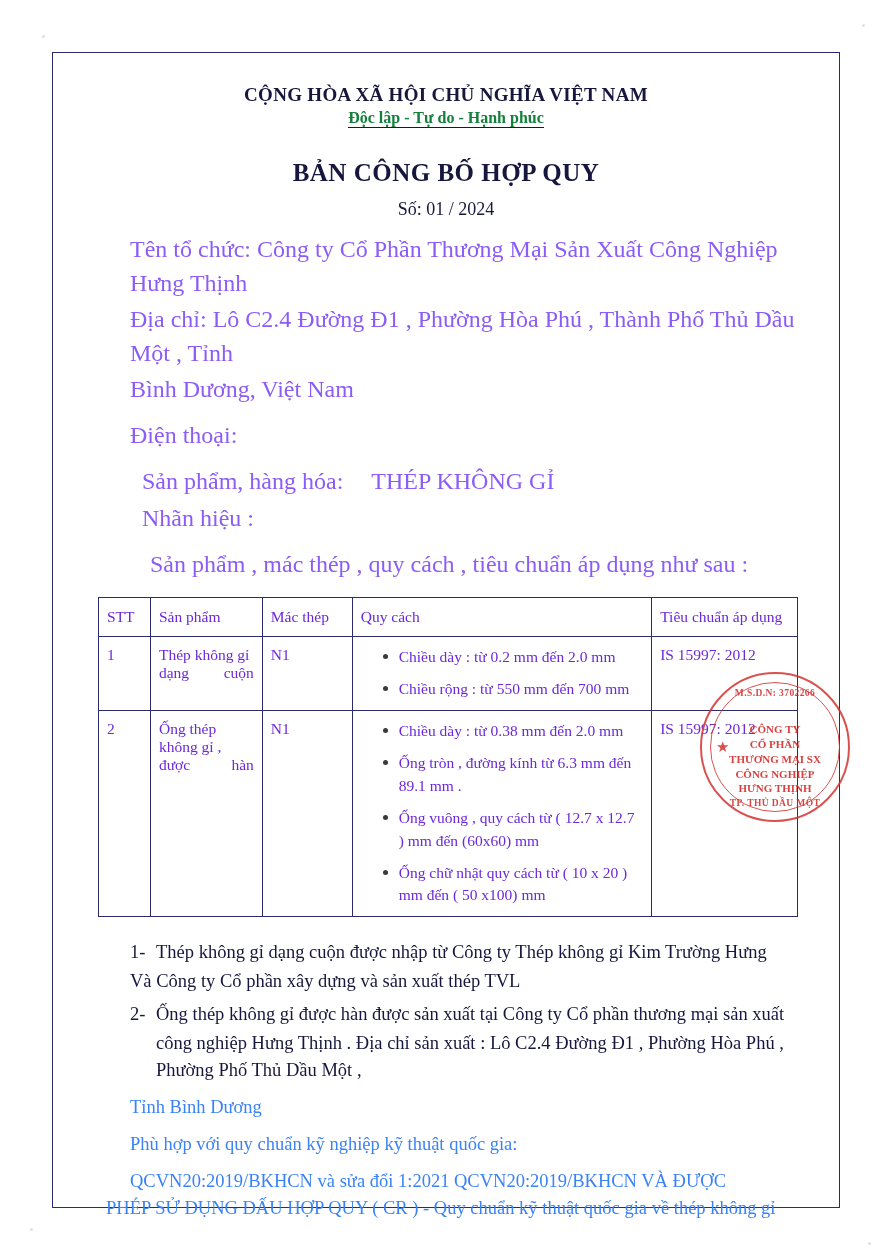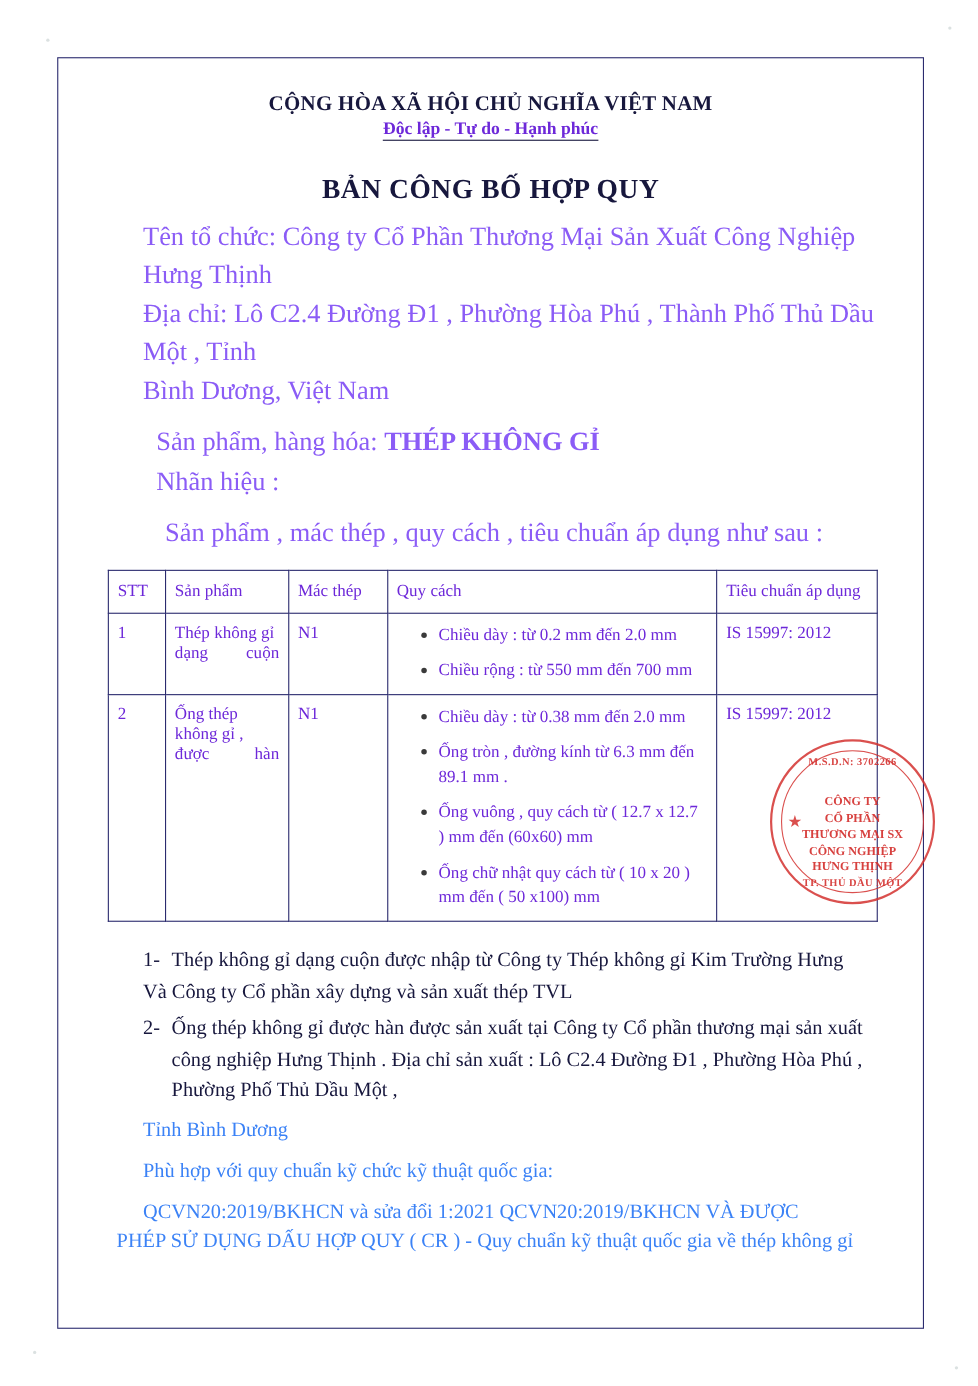--- a/index.html
+++ b/index.html
@@ -45,21 +45,21 @@
     font-size: 19px;
     letter-spacing: 0.3px;
     color: #17173d;
     margin-top: 8px;
   }
   .national-sub {
     text-align: center;
     font-weight: bold;
     font-size: 16px;
     margin-top: 3px;
-    color: #6d28d9;
+    color: #15803d;
   }
   .national-sub span.u {
     border-bottom: 1.2px solid #17173d;
     padding-bottom: 1px;
   }
   .doc-title {
     text-align: center;
     font-weight: bold;
     font-size: 25px;
     margin-top: 32px;
@@ -75,21 +75,21 @@
   .field-line {
     font-size: 24px;
     margin-top: 12px;
     padding-left: 42px;
     line-height: 1.42;
     color: #8b5cf6;
   }
   .field-line.tight { margin-top: 2px; }
   .field-line.indent2 { padding-left: 54px; }
   .field-line.indent3 { padding-left: 62px; }
-  .bold-inline { font-weight: bold; }
+  .bold-inline { font-weight: normal; margin-left: 22px; }
 
   table.spec {
     border-collapse: collapse;
     margin-top: 16px;
     margin-left: 10px;
     width: 700px;
     font-size: 15.5px;
     color: #6d28d9;
   }
   table.spec td, table.spec th {
@@ -241,24 +241,26 @@
   <div class="speck" style="left:868px;top:1242px;width:3px;height:3px;"></div>
 
   <div class="doc-frame"></div>
 
   <div class="doc-inner">
 
     <div class="national-title">CỘNG HÒA XÃ HỘI CHỦ NGHĨA VIỆT NAM</div>
     <div class="national-sub"><span class="u">Độc lập - Tự do - Hạnh phúc</span></div>
 
     <div class="doc-title">BẢN CÔNG BỐ HỢP QUY</div>
+    <div class="doc-number">Số: 01 / 2024</div>
 
     <div class="field-line">Tên tổ chức: Công ty Cổ Phần Thương Mại Sản Xuất Công Nghiệp Hưng Thịnh</div>
     <div class="field-line tight">Địa chỉ: Lô C2.4 Đường Đ1 , Phường Hòa Phú , Thành Phố Thủ Dầu Một , Tỉnh</div>
     <div class="field-line tight">Bình Dương, Việt Nam</div>
+    <div class="field-line">Điện thoại:</div>
 
     <div class="field-line indent2"><span>Sản phẩm, hàng hóa: </span><span class="bold-inline">THÉP KHÔNG GỈ</span></div>
     <div class="field-line indent2 tight">Nhãn hiệu :</div>
     <div class="field-line indent3">Sản phẩm , mác thép , quy cách , tiêu chuẩn áp dụng như sau :</div>
 
     <table class="spec">
       <thead>
         <tr>
           <th class="col-stt">STT</th>
           <th class="col-sp">Sản phẩm</th>
@@ -306,21 +308,21 @@
 
       <div class="note-item" style="margin-top:6px;">
         <span class="note-num">2-</span>
         <span class="note-body">Ống thép không gỉ được hàn được sản xuất tại Công ty Cổ phần thương mại sản xuất</span>
       </div>
       <div class="note-cont2">công nghiệp Hưng Thịnh . Địa chỉ sản xuất : Lô C2.4 Đường Đ1 , Phường Hòa Phú ,</div>
       <div class="note-cont2">Phường Phố Thủ Dầu Một ,</div>
     </div>
 
     <div class="para">Tỉnh Bình Dương</div>
-    <div class="para">Phù hợp với quy chuẩn kỹ chức kỹ thuật quốc gia:</div>
+    <div class="para">Phù hợp với quy chuẩn kỹ nghiệp kỹ thuật quốc gia:</div>
     <div class="para just">QCVN20:2019/BKHCN và sửa đổi 1:2021  QCVN20:2019/BKHCN VÀ ĐƯỢC</div>
     <div class="para nopad" style="margin-top:0;">PHÉP SỬ DỤNG DẤU HỢP QUY ( CR ) -  Quy chuẩn kỹ thuật quốc gia về thép không gỉ</div>
 
     <div class="seal">
       <div class="ring"></div>
       <div class="ring inner"></div>
       <div class="star">★</div>
       <div class="arc-top">M.S.D.N: 3702266</div>
       <div class="center-text">
           <div>CÔNG TY</div>

